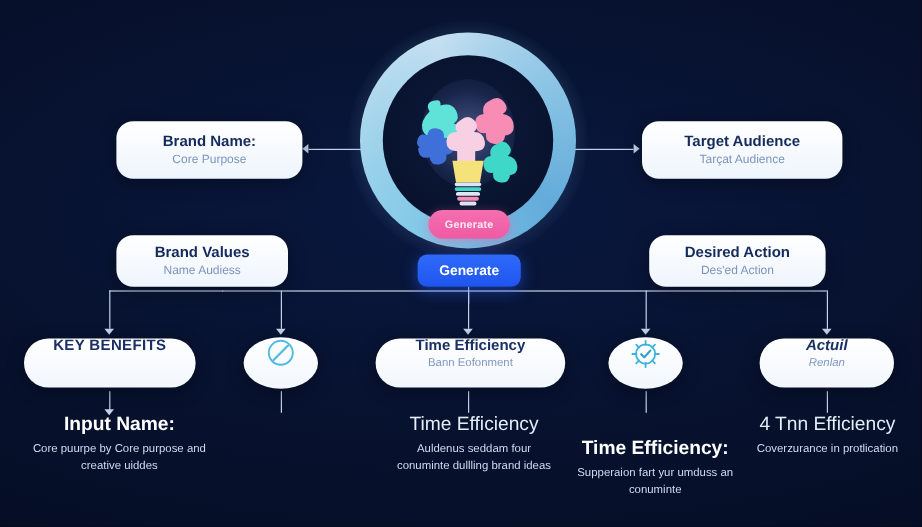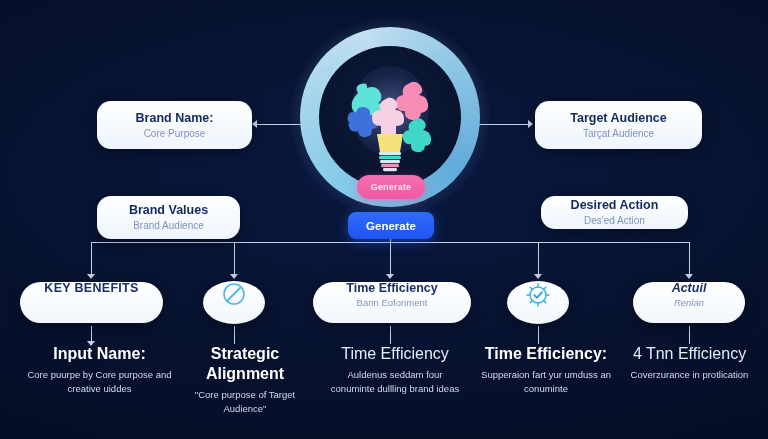--- a/index.html
+++ b/index.html
@@ -71,21 +71,21 @@
     align-items: center; justify-content: center;
     box-shadow: 0 3px 14px rgba(0,0,0,0.35);
     text-align: center;
   }
   .card .t1 { color: #142a5c; font-weight: 700; font-size: 12.5px; line-height: 1.15; }
   .card .t2 { color: #7d93bd; font-weight: 400; font-size: 10px; margin-top: 3px; line-height: 1.15; }
 
   #box-brand-name   { left: 97px;  top: 101px; width: 155px; height: 48px; }
   #box-target-aud   { left: 535px; top: 101px; width: 167px; height: 48px; }
   #box-brand-values { left: 97px;  top: 196px; width: 143px; height: 43px; }
-  #box-desired-act  { left: 541px; top: 196px; width: 147px; height: 33px; }
+  #box-desired-act  { left: 541px; top: 196px; width: 147px; height: 43px; }
 
   
   .pill {
     position: absolute;
     background: linear-gradient(180deg, #ffffff 0%, #f2f7fd 100%);
     border-radius: 22px;
     display: flex; flex-direction: column;
     align-items: center; justify-content: flex-start;
     box-shadow: 0 3px 14px rgba(0,0,0,0.35);
     text-align: center;
@@ -104,21 +104,21 @@
 
   
   .caption { position: absolute; text-align: center; }
   .caption .c1 { color: #ffffff; font-weight: 700; font-size: 16px; line-height: 1.25; }
   .caption .c1.thin { font-weight: 400; color: #e4ecf8; }
   .caption .c2 { color: #cfdcf0; font-weight: 400; font-size: 9.5px; line-height: 1.45; margin-top: 4px; }
 
   #cap-1 { left: 22px;  top: 344px; width: 155px; }
   #cap-2 { left: 180px; top: 344px; width: 130px; }
   #cap-3 { left: 325px; top: 344px; width: 140px; }
-  #cap-4 { left: 480px; top: 344px; width: 132px; }
+  #cap-4 { left: 480px; top: 364px; width: 132px; }
   #cap-5 { left: 622px; top: 344px; width: 135px; }
 
   
   .conn { position: absolute; background: #c3d3ea; }
   .hline { height: 1.3px; }
   .vline { width: 1.3px; }
   .arrow {
     position: absolute; width: 0; height: 0;
     border-style: solid;
   }
@@ -200,21 +200,21 @@
     <div class="t1">Brand Name:</div>
     <div class="t2">Core Purpose</div>
   </div>
   <div class="card" id="box-target-aud">
     <div class="t1">Target Audience</div>
     <div class="t2">Tarçat Audience</div>
   </div>
 
   <div class="card" id="box-brand-values">
     <div class="t1">Brand Values</div>
-    <div class="t2">Brand Audience</div>
+    <div class="t2">Name Audiess</div>
   </div>
   <div class="card" id="box-desired-act">
     <div class="t1">Desired Action</div>
     <div class="t2">Des'ed Action</div>
   </div>
 
   <div class="pill" id="pill-key-benefits">
     <div class="p1 caps">KEY BENEFITS</div>
   </div>
 
@@ -249,24 +249,20 @@
 
   <div class="pill" id="pill-actuil">
     <div class="p1">Actuil</div>
     <div class="p2">Renlan</div>
   </div>
 
   <div class="caption" id="cap-1">
     <div class="c1">Input Name:</div>
     <div class="c2">Core puurpe by Core purpose and creative uiddes</div>
   </div>
-  <div class="caption" id="cap-2">
-    <div class="c1">Strategic Alignment</div>
-    <div class="c2">"Core purpose of Target Audience"</div>
-  </div>
   <div class="caption" id="cap-3">
     <div class="c1 thin">Time Efficiency</div>
     <div class="c2">Auldenus seddam four conuminte dullling brand ideas</div>
   </div>
   <div class="caption" id="cap-4">
     <div class="c1">Time Efficiency:</div>
     <div class="c2">Supperaion fart yur umduss an conuminte</div>
   </div>
   <div class="caption" id="cap-5">
     <div class="c1 thin">4 Tnn Efficiency</div>

